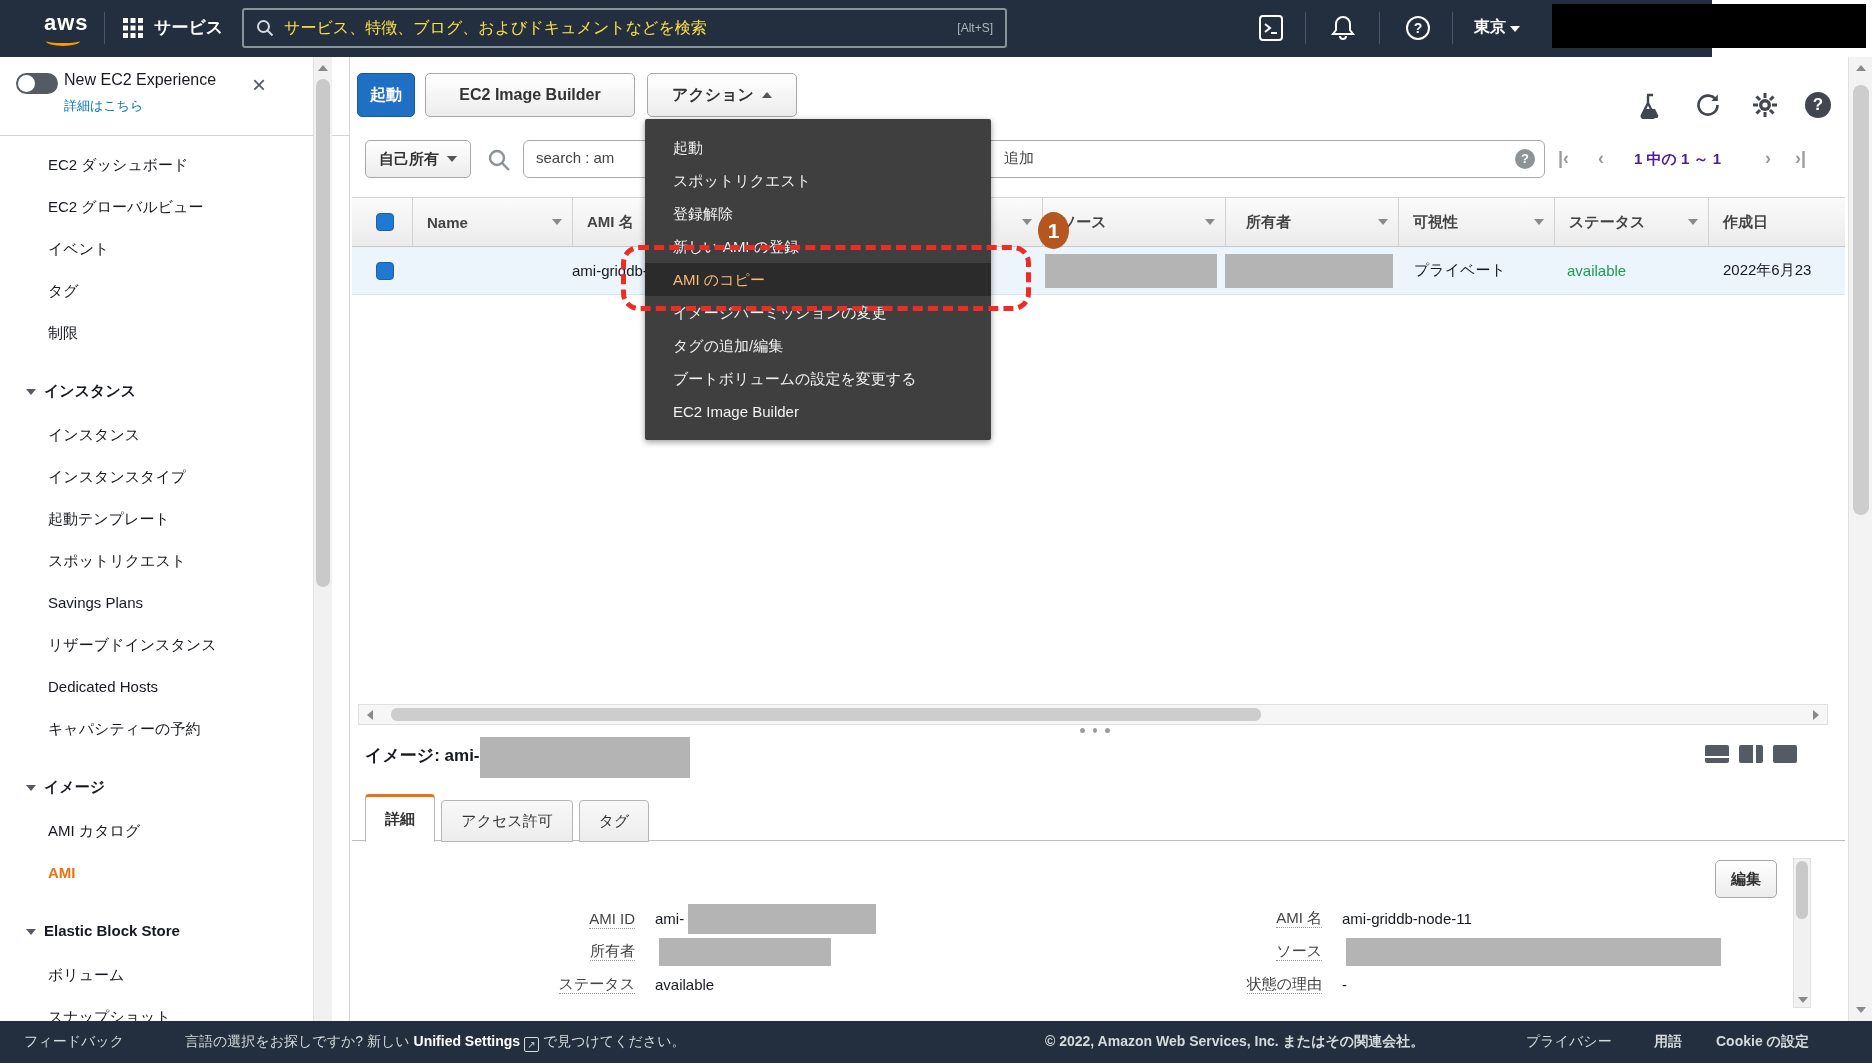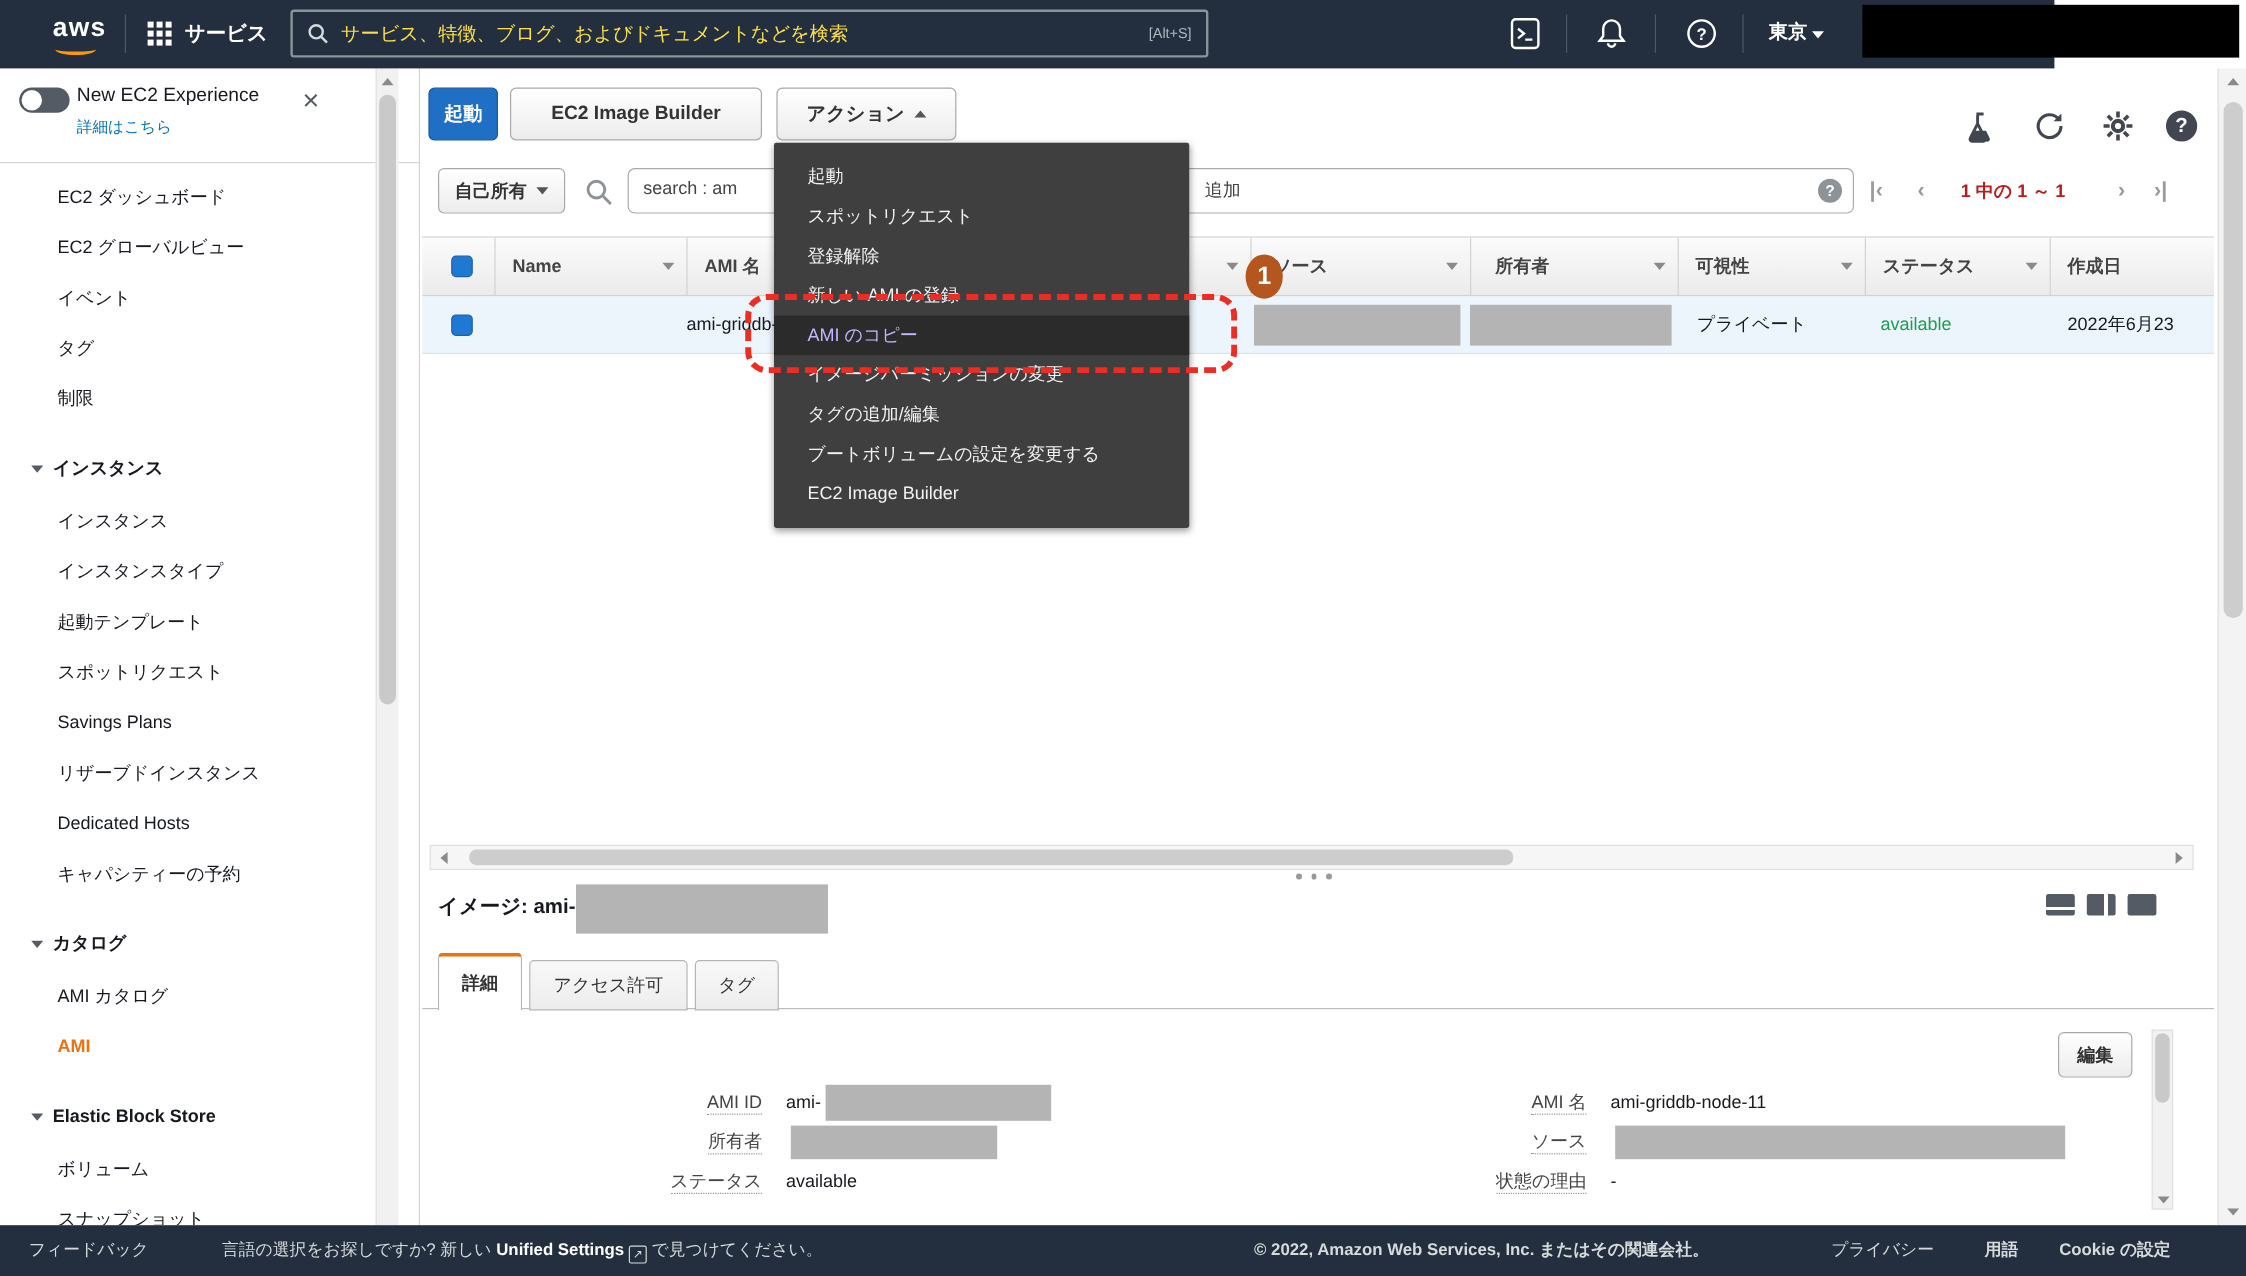--- a/index.html
+++ b/index.html
@@ -46,38 +46,38 @@
 
   
   .btn-blue { background:#1f6fc5; border:1px solid #185a9e; border-radius:5px; color:#fff; font-weight:bold; font-size:16px; display:flex; align-items:center; justify-content:center; }
   .btn-gray { background:linear-gradient(#ffffff,#ececec); border:1px solid #a8a8a8; border-radius:5px; color:#333; font-weight:bold; font-size:16px; display:flex; align-items:center; justify-content:center; gap:8px; }
   .icon-dark { color:#424650; }
 
   
   .search-box { position:absolute; left:523px; top:140px; width:1022px; height:38px; background:#fff; border:1px solid #aaa; border-radius:6px; }
   .search-frag { position:absolute; top:8px; font-size:15px; color:#444; }
   .q-circle { position:absolute; width:20px; height:20px; border-radius:50%; background:#8d9396; color:#fff; font-size:13px; font-weight:bold; text-align:center; line-height:20px; }
-  .pag-text { font-size:15px; font-weight:bold; color:#b91c1c; }
+  .pag-text { font-size:15px; font-weight:bold; color:#4c1d95; }
   .pg { color:#9a9a9a; font-size:18px; font-weight:bold; }
 
   
   .thead { position:absolute; left:352px; top:197px; width:1493px; height:50px; background:linear-gradient(#fbfbfb,#ebebeb); border-top:1px solid #d5d5d5; border-bottom:1px solid #c8c8c8; display:flex; z-index:3; }
   .th { position:relative; height:100%; display:flex; align-items:center; padding-left:14px; font-size:15px; font-weight:bold; color:#444; }
   .th + .th { border-left:1px solid #d2d2d2; }
   .th .td { position:absolute; right:10px; color:#8a8a8a; }
   .trow { position:absolute; left:352px; top:247px; width:1493px; height:48px; background:#edf5fc; border-bottom:1px solid #d6e4f0; display:flex; z-index:3; }
   .tc { position:relative; height:100%; display:flex; align-items:center; font-size:15px; color:#16191f; }
   .checkbox { width:18px; height:18px; background:#1f78d1; border:1px solid #1b5fae; border-radius:4px; margin-left:24px; }
   .redact { background:#b4b4b4; display:inline-block; }
   .status-green { color:#1d9d50; }
 
   
   .menu { position:absolute; left:645px; top:119px; width:346px; height:321px; background:#3f3f3f; border-radius:2px; box-shadow:0 2px 6px rgba(0,0,0,.4); z-index:40; padding-top:12px; }
   .menu-item { height:33px; line-height:33px; padding-left:28px; color:#f2f2f2; font-size:15px; white-space:nowrap; }
-  .menu-item.hl { background:#2b2b2b; color:#c4b5fd; }
+  .menu-item.hl { background:#2b2b2b; color:#fdba74; }
 
   
   .red-rect { position:absolute; left:621px; top:245px; width:410px; height:66px; border:5px dashed #ed2d24; border-radius:18px; z-index:45; }
   .badge { position:absolute; left:1038px; top:212px; width:31px; height:37px; background:#b4561d; border-radius:50%; color:#fff; font-size:21px; font-weight:bold; display:flex; align-items:center; justify-content:center; z-index:46; }
 
   
   .hscroll { position:absolute; left:358px; top:704px; width:1470px; height:21px; background:#f6f6f6; border:1px solid #e0e0e0; z-index:3; }
   .hthumb { position:absolute; left:32px; top:3px; width:870px; height:13px; background:#cdcdcd; border-radius:6px; }
   .vscroll { position:absolute; left:1848px; top:57px; width:24px; height:964px; background:#f3f3f3; border-left:1px solid #e0e0e0; z-index:6; }
   .vthumb { position:absolute; left:4px; top:28px; width:16px; height:430px; background:#cdcdcd; border-radius:8px; }
@@ -178,21 +178,21 @@
       <div class="s-link"><span>制限</span></div>
       <div class="s-section"><span class="td"></span><span>インスタンス</span></div>
       <div class="s-link"><span>インスタンス</span></div>
       <div class="s-link"><span>インスタンスタイプ</span></div>
       <div class="s-link"><span>起動テンプレート</span></div>
       <div class="s-link"><span>スポットリクエスト</span></div>
       <div class="s-link"><span>Savings Plans</span></div>
       <div class="s-link"><span>リザーブドインスタンス</span></div>
       <div class="s-link"><span>Dedicated Hosts</span></div>
       <div class="s-link"><span>キャパシティーの予約</span></div>
-      <div class="s-section"><span class="td"></span><span>カタログ</span></div>
+      <div class="s-section"><span class="td"></span><span>イメージ</span></div>
       <div class="s-link"><span>AMI カタログ</span></div>
       <div class="s-link s-active"><span>AMI</span></div>
       <div class="s-section"><span class="td"></span><span>Elastic Block Store</span></div>
       <div class="s-link"><span>ボリューム</span></div>
       <div class="s-link"><span>スナップショット</span></div>
     </div>
     <div class="sb-scroll">
       <span class="tu abs" style="left:4px;top:8px;color:#8a8a8a;"></span>
       <div class="sb-thumb"></div>
     </div>

